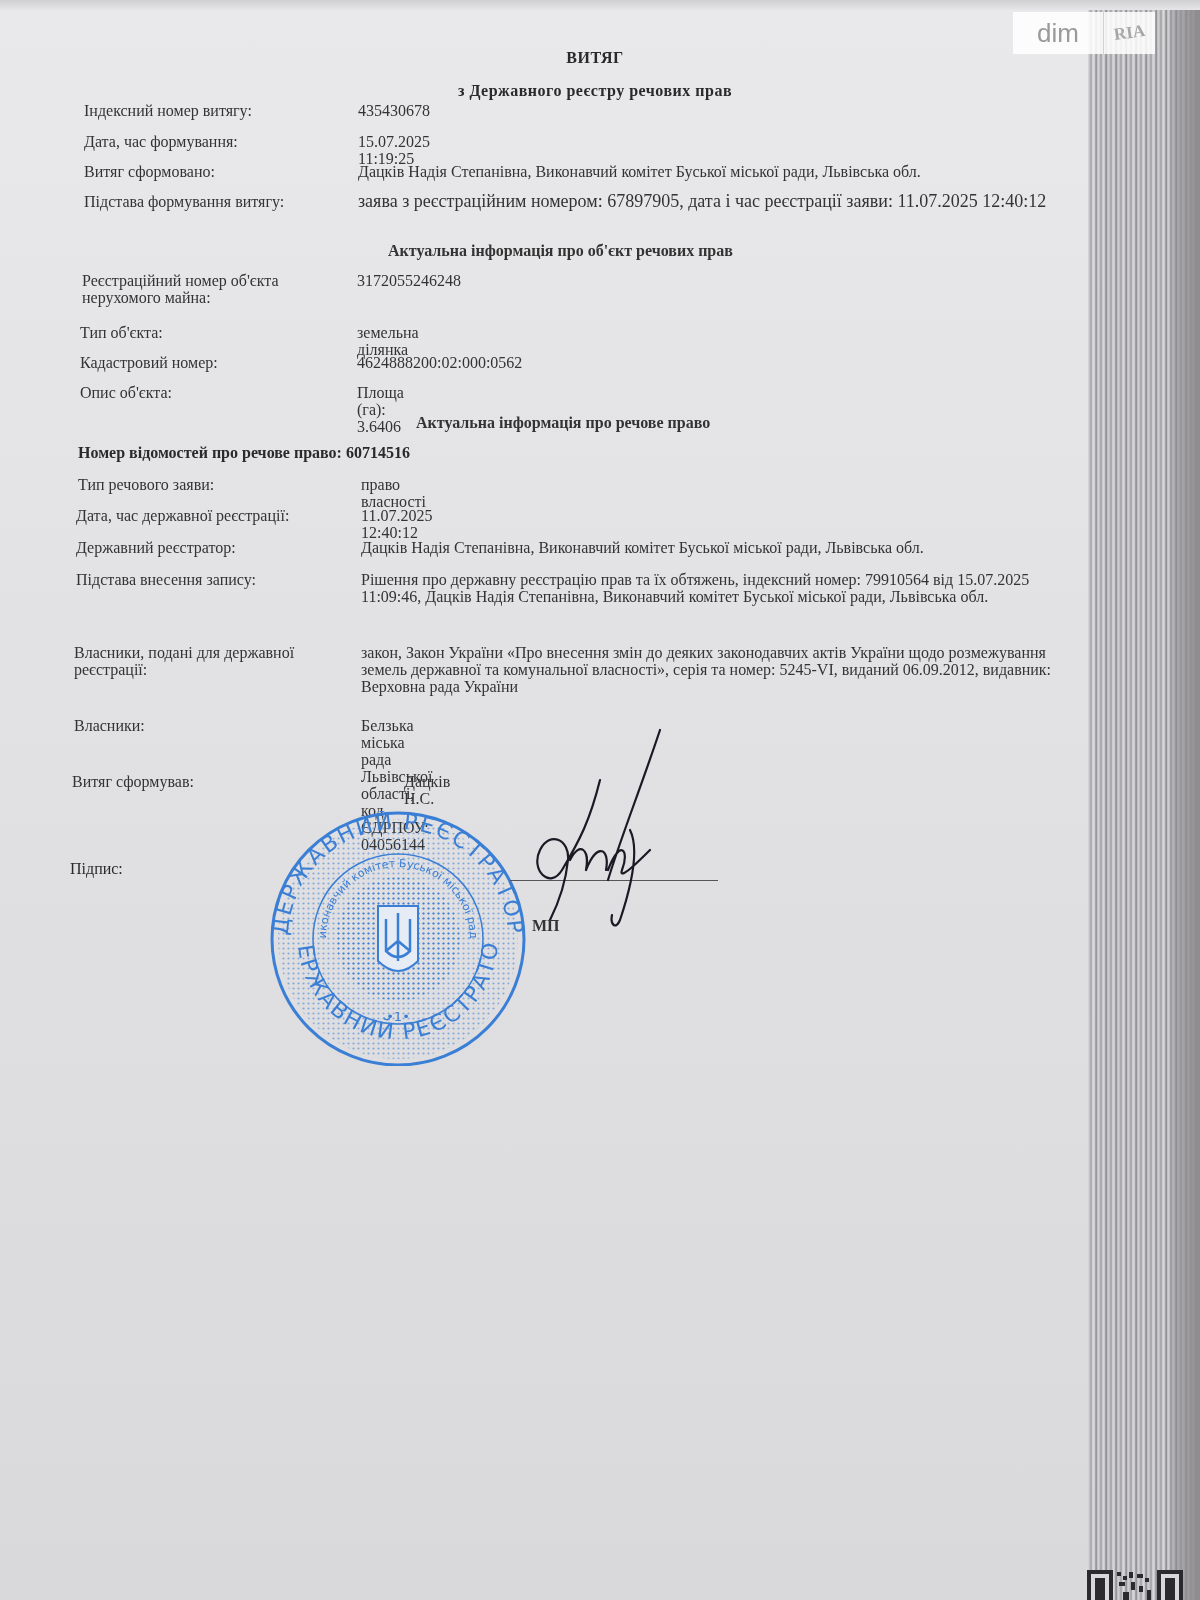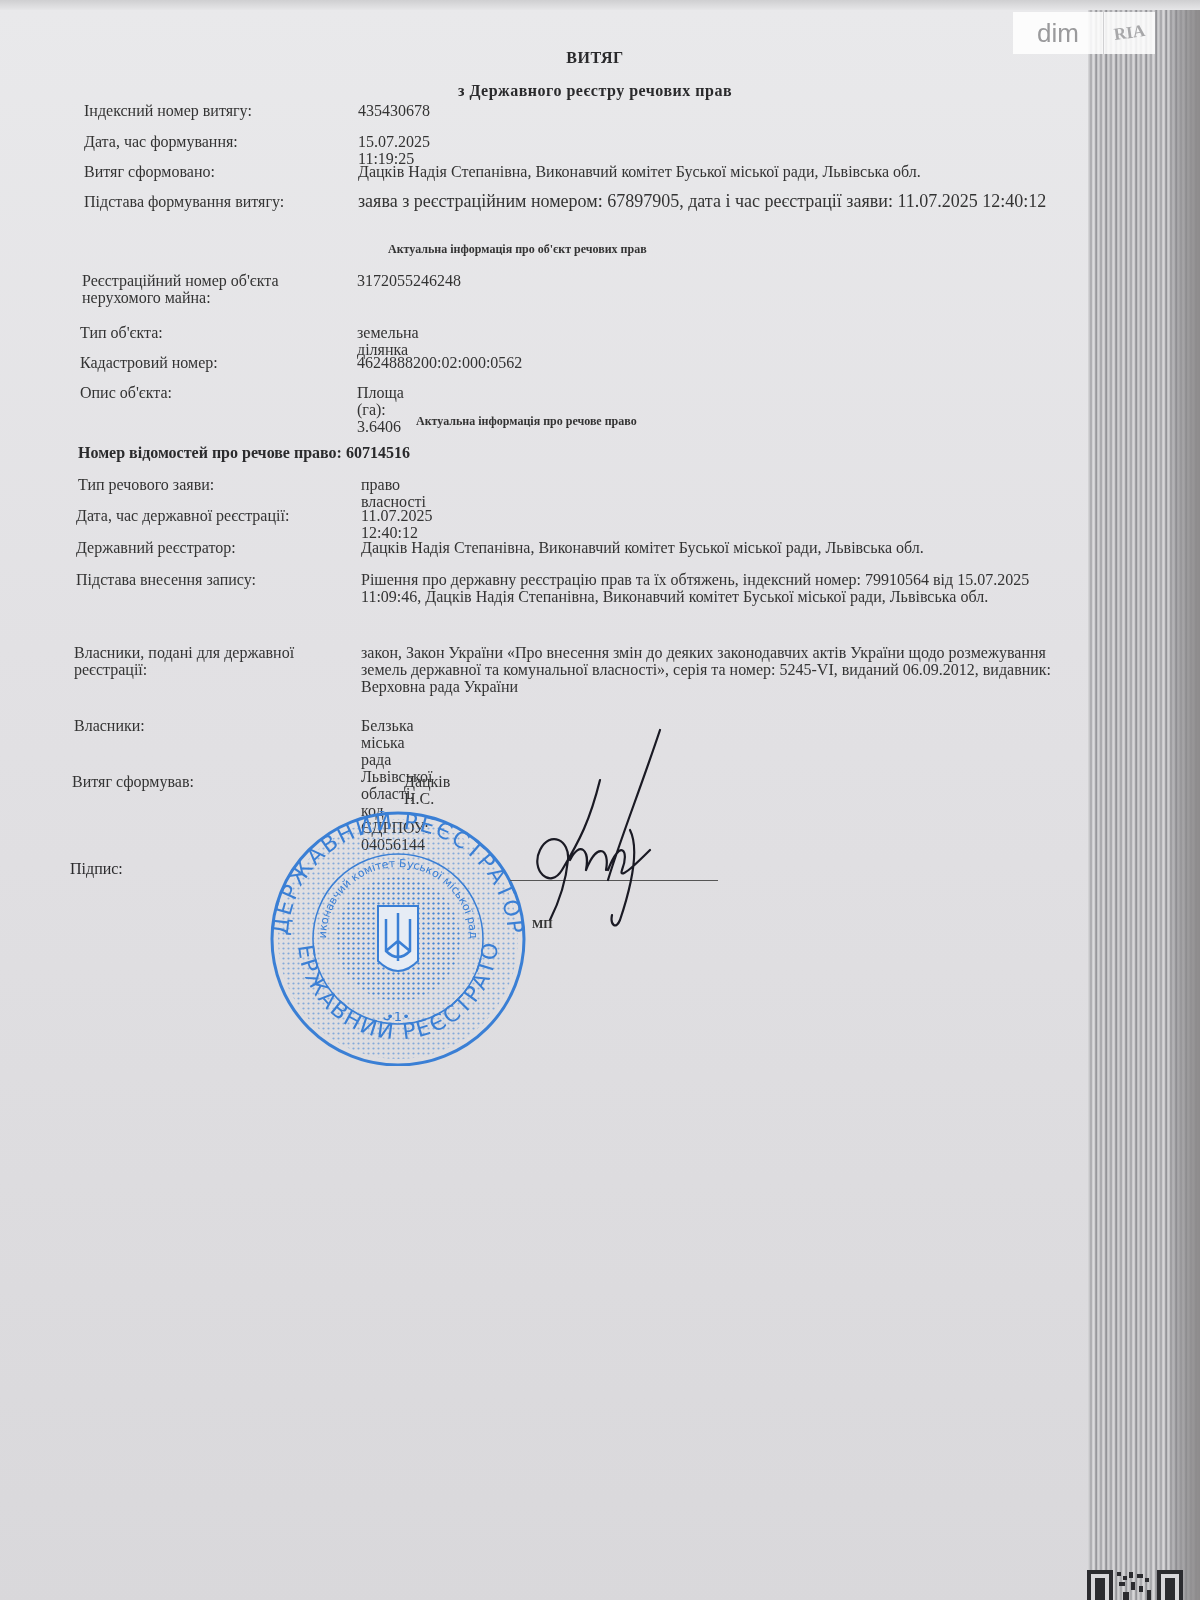--- a/index.html
+++ b/index.html
@@ -25,37 +25,37 @@
       opacity: 0.95;
     }
     .stack::after {
       content: ""; position: absolute; right: 0; top: 0; width: 30px; height: 100%;
       background: linear-gradient(90deg, rgba(140,140,144,0.4), #8e8c8d);
     }
 
     .title { position: absolute; left: 0; width: 1200px; text-align: center; font-weight: bold; font-size: 16px; letter-spacing: 0.5px; }
     .title.main { top: 49px; }
     .title.sub { top: 62px; margin-top: 20px; }
-    .section-head { position: absolute; font-weight: bold; font-size: 12px; color: #333; }
+    .section-head { position: absolute; font-weight: bold; font-size: 16px; color: #333; }
 
     .row { position: absolute; font-size: 16px; line-height: 17px; }
     .lbl { position: absolute; left: 0; color: #333; white-space: nowrap; }
     .val { position: absolute; color: #333; }
 
     .logo {
       position: absolute; left: 1013px; top: 12px; width: 142px; height: 42px;
       background: rgba(255,255,255,0.85); border-radius: 0; display: flex; align-items: center;
       font-family: "Liberation Sans", sans-serif;
     }
     .logo .dim { width: 90px; text-align: center; font-size: 26px; color: #9a9a9c; }
     .logo .sep { width: 1px; height: 42px; background: #d0d0d2; }
     .logo .ria { flex: 1; text-align: center; font-family: "Liberation Serif", serif; font-weight: bold; font-size: 17px; color: #a7a7a9; transform: rotate(-8deg); }
 
     .sig-line { position: absolute; left: 510px; top: 880px; width: 208px; height: 1px; background: #555; }
-    .mp { position: absolute; left: 532px; top: 917px; font-size: 12px; font-weight: bold; color: #333; }
+    .mp { position: absolute; left: 532px; top: 917px; font-size: 16px; font-weight: bold; color: #333; }
 
     .stamp { position: absolute; left: 266px; top: 811px; width: 264px; height: 255px; }
     .qr { position: absolute; left: 1085px; top: 1568px; width: 100px; height: 32px; }
   </style>
 </head>
 <body>
 
 <div class="page"></div>
 <div class="topedge"></div>
 <div class="stack"></div>

